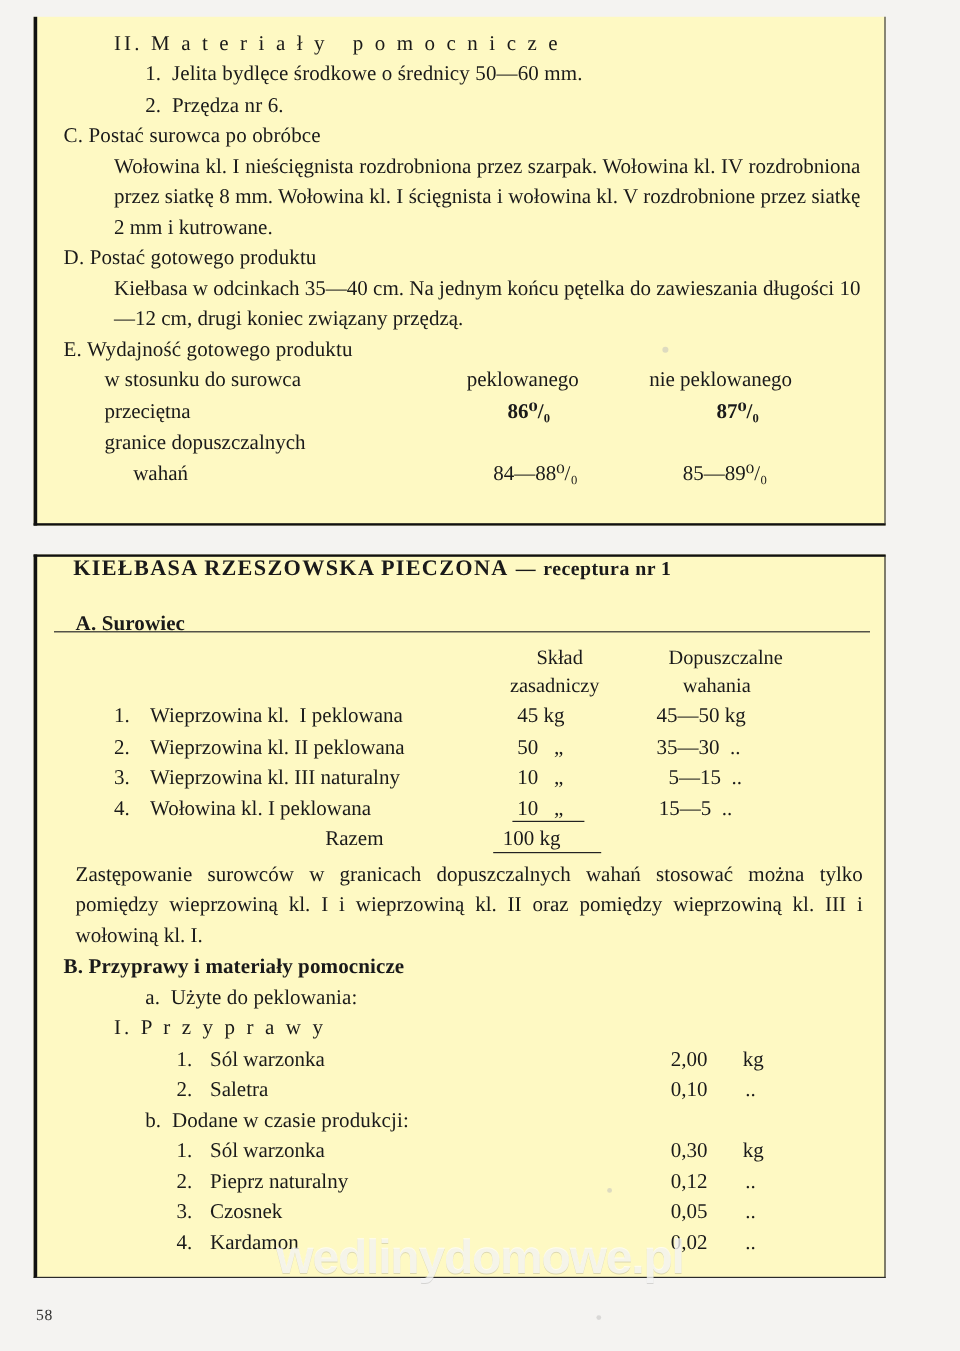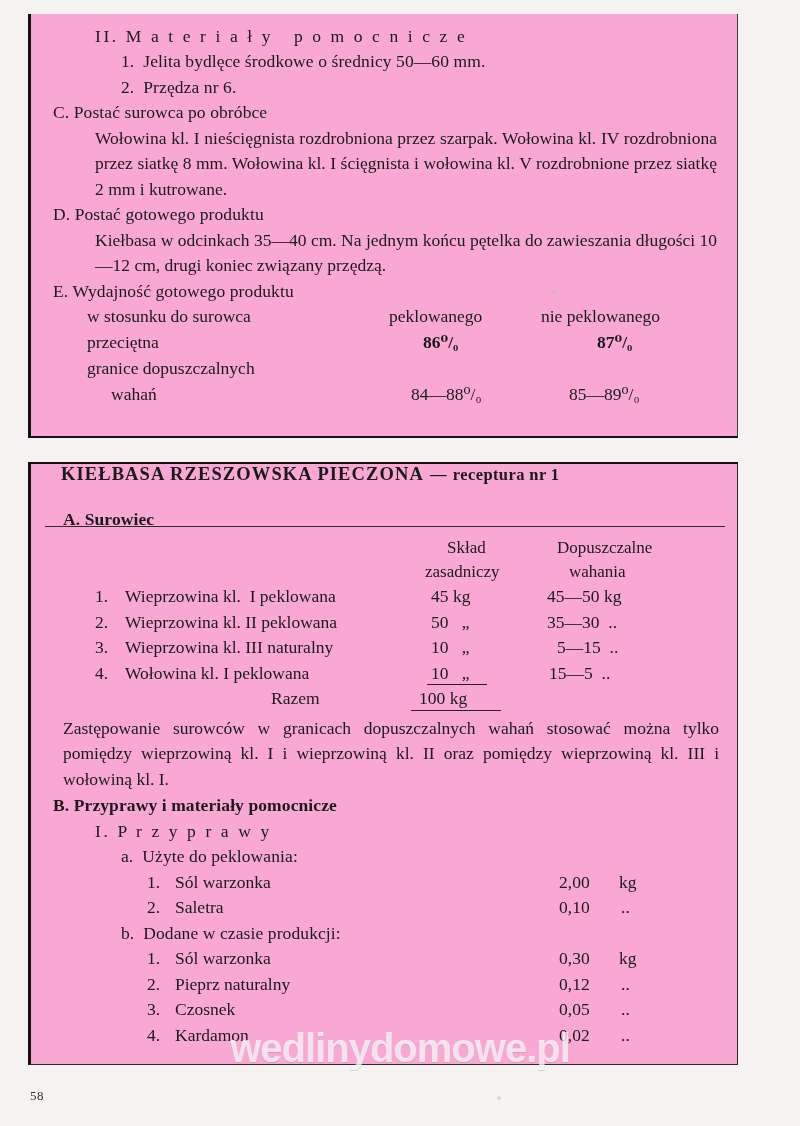--- a/index.html
+++ b/index.html
@@ -16,21 +16,21 @@
     overflow: hidden;
   }
   .page {
     position: absolute;
     inset: 0;
     background: #f4f3f1;
   }
   
   .block {
     position: absolute;
-    background: #f9a8d4;
+    background: #fef9c3;
   }
   .block-top {
     left: 28px;
     top: 14px;
     width: 706px;
     height: 422px;
     border-left: 3px solid #111;
     border-right: 1px solid #3a3a3a;
     border-bottom: 2px solid #111;
   }
@@ -228,23 +228,23 @@
       </div>
       <div class="row">
         <span class="c" style="left:222px">Razem</span>
         <span class="c" style="left:370px">100 kg</span>
         <span class="under" style="left:362px;width:90px;top:24px"></span>
       </div>
 
       <div class="just-a" style="padding-left:14px;margin-top:4px;text-indent:0">Zastępowanie surowców w granicach dopuszczalnych wahań stosować można tylko pomiędzy wieprzowiną kl. I i wieprzowiną kl. II oraz pomiędzy wieprzowiną kl. III i wołowiną kl. I.</div>
 
       <div class="ln bold" style="padding-left:4px;margin-top:1px">B. Przyprawy i materiały pomocnicze</div>
+      <div class="ln ind3">a.  Użyte do peklowania:</div>
+
       <div class="ln ind2 sp">I. P r z y p r a w y</div>
-
-      <div class="ln ind3">a.  Użyte do peklowania:</div>
       <div class="row">
         <span class="c" style="left:98px">1.</span>
         <span class="c" style="left:126px">Sól warzonka</span>
         <span class="c" style="left:510px">2,00</span>
         <span class="c" style="left:570px">kg</span>
       </div>
       <div class="row">
         <span class="c" style="left:98px">2.</span>
         <span class="c" style="left:126px">Saletra</span>
         <span class="c" style="left:510px">0,10</span>

